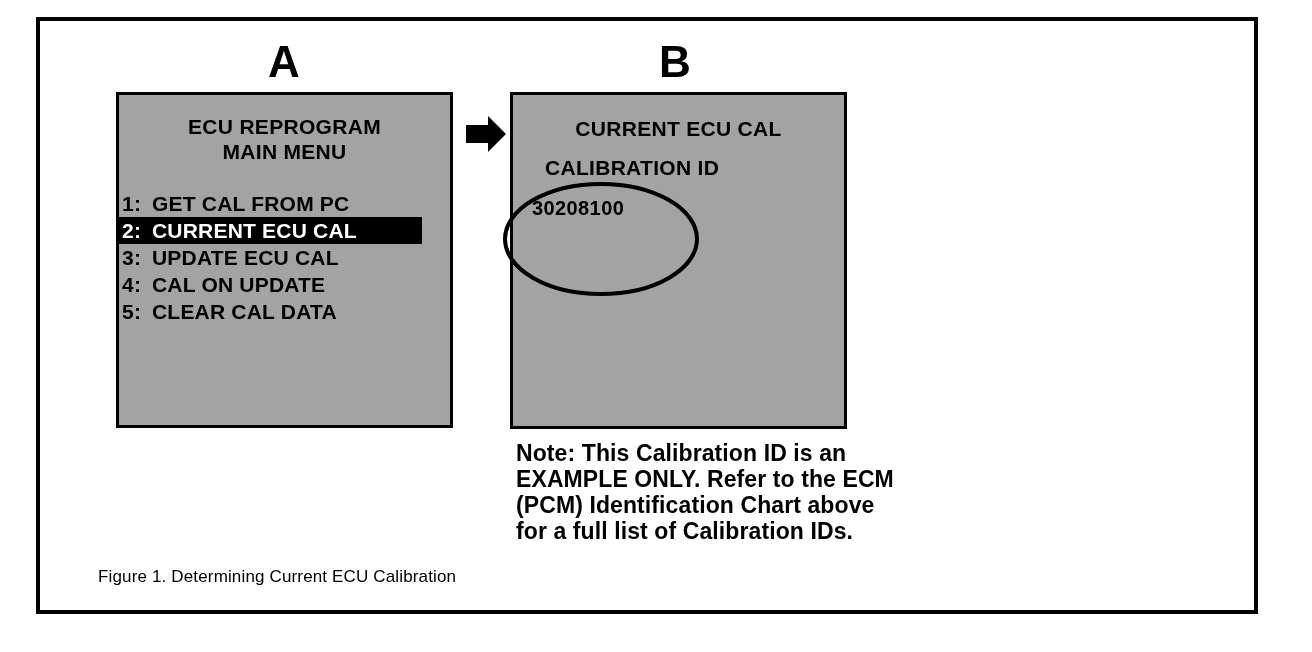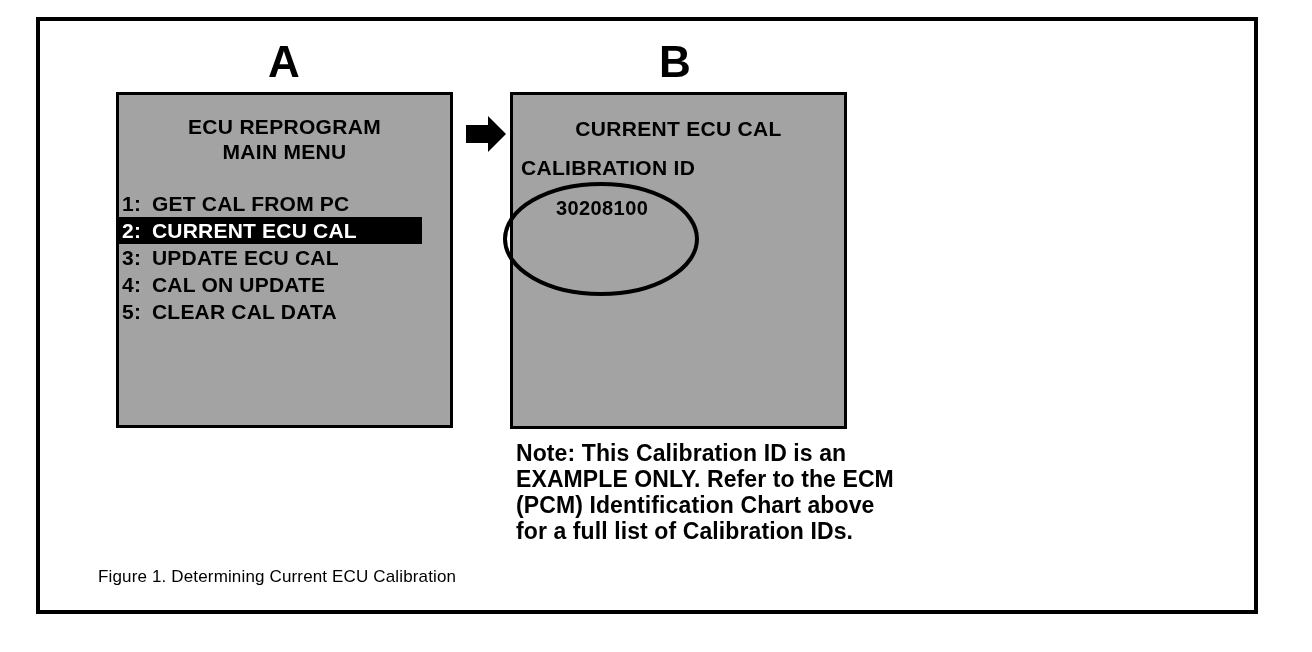--- a/index.html
+++ b/index.html
@@ -119,25 +119,25 @@
     line-height: 24px;
     margin-top: 22px;
   }
   .cal-head-left {
     text-align: left;
     font-size: 21px;
     font-weight: bold;
     letter-spacing: 0.3px;
     line-height: 24px;
     margin-top: 15px;
-    padding-left: 8px;
+    padding-left: 32px;
   }
   .cal-ids {
     margin-top: 15px;
-    padding-left: 43px;
+    padding-left: 19px;
   }
   .cal-id-line {
     font-size: 20px;
     font-weight: bold;
     letter-spacing: 0.4px;
     line-height: 27px;
   }
 
   
   #cal-ellipse {

